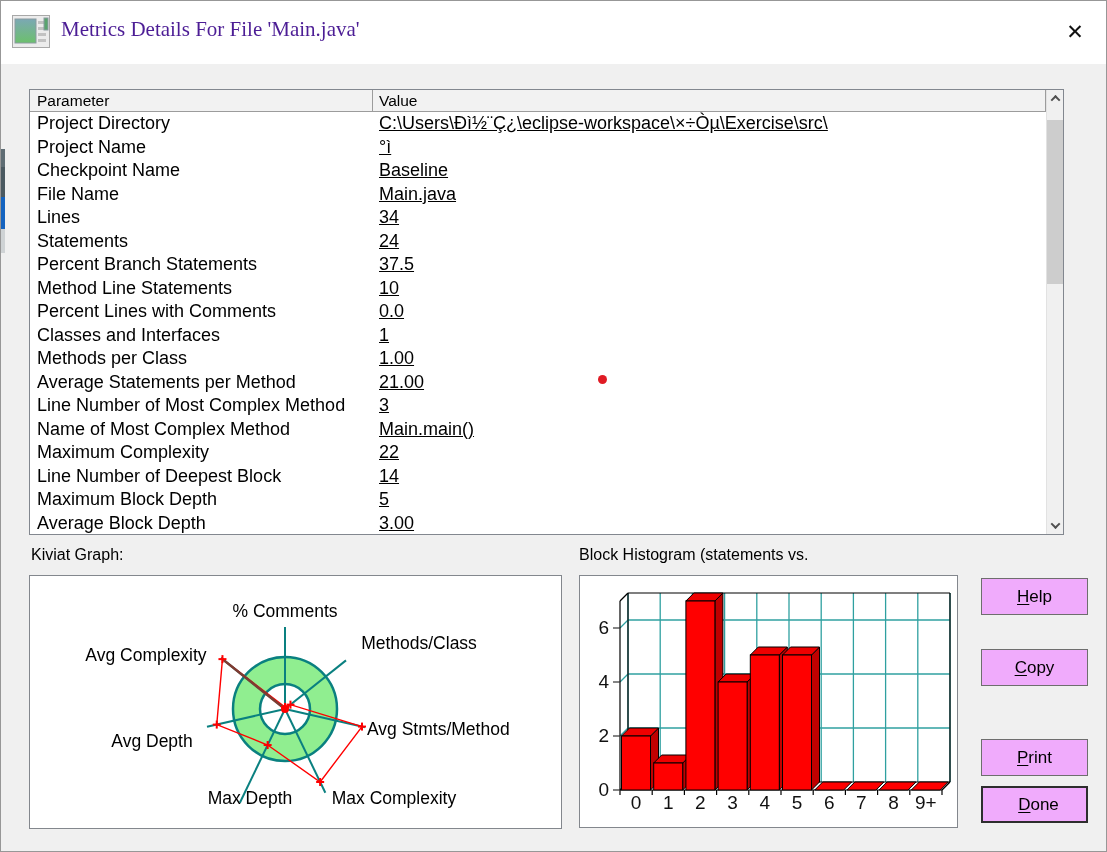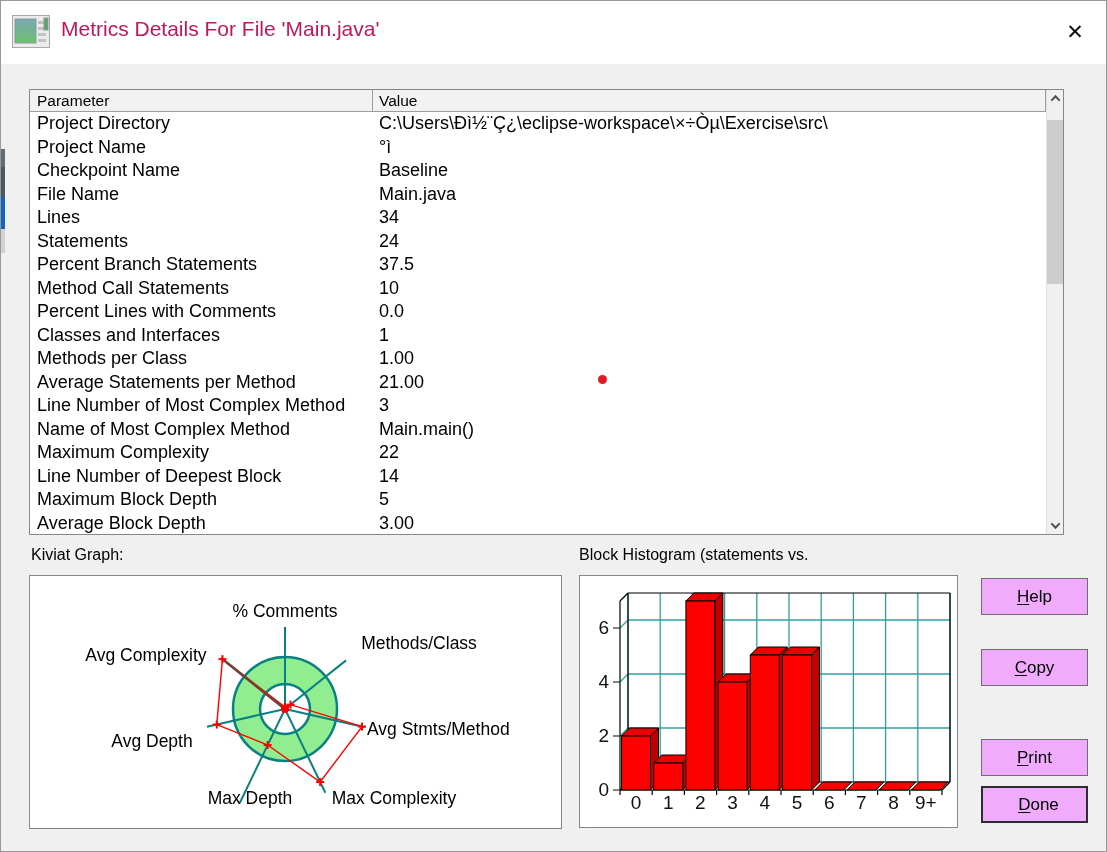--- a/index.html
+++ b/index.html
@@ -4,37 +4,37 @@
 <style>
   html,body{margin:0;padding:0;background:#d8d8d8;}
   *{box-sizing:border-box;}
   .dialog{
     position:relative;width:1107px;height:852px;
     background:#f0f0f0;border:1px solid #979797;overflow:hidden;
     font-family:"Liberation Sans", sans-serif;color:#000;
   }
   .titlebar{position:absolute;left:0;top:0;width:100%;height:63px;background:#ffffff;}
   .title-icon{position:absolute;left:11px;top:14px;width:38px;height:33px;}
-  .title-text{position:absolute;left:60px;top:16px;font-size:21px;color:#be185d;white-space:nowrap;}
+  .title-text{position:absolute;left:60px;top:16px;font-size:21px;color:#4c1d95;white-space:nowrap;font-family:Liberation Serif, serif;}
   .close-btn{position:absolute;right:0;top:0;width:62px;height:62px;background:transparent;border:0;
     font-size:21px;font-weight:400;color:#111;cursor:pointer;line-height:62px;text-align:center;padding:0;}
   
   .table-panel{position:absolute;left:28px;top:88px;width:1035px;height:446px;background:#fff;
     border:1px solid #82878f;display:flex;}
   .table-main{flex:1;overflow:hidden;display:flex;flex-direction:column;}
   .thead{display:flex;height:22px;background:#f2f2f2;border-bottom:1px solid #9c9c9c;flex:0 0 22px;
     font-size:15.5px;}
   .thead .hcell{line-height:21px;padding-left:7px;}
   .hcell.param{width:343px;border-right:1px solid #9c9c9c;}
   .hcell.value{flex:1;padding-left:6px;border-right:1px solid #9c9c9c;}
   .tbody{flex:1;overflow:hidden;}
   .trow{display:flex;height:23.5px;font-size:18px;}
   .trow .cell{line-height:23.5px;white-space:nowrap;overflow:hidden;}
   .cell.param{width:343px;padding-left:7px;}
-  .cell.value{flex:1;padding-left:6px;}
+  .cell.value{flex:1;padding-left:6px;text-decoration:underline;}
   
   .vscroll{flex:0 0 17px;background:#f0f0f0;position:relative;border-left:1px solid #e2e2e2;}
   .sb-btn{position:absolute;left:0;width:16px;height:17px;display:flex;align-items:center;justify-content:center;}
   .sb-up{top:0;} .sb-down{bottom:0;}
   .chev{width:7px;height:7px;border-left:2px solid #505050;border-top:2px solid #505050;}
   .chev.up{transform:rotate(45deg) translate(1px,1px);}
   .chev.down{transform:rotate(225deg) translate(1px,1px);}
   .sb-thumb{position:absolute;left:0;top:30px;width:16px;height:164px;background:#cdcdcd;}
   
   .red-dot{position:absolute;left:597px;top:374px;width:9px;height:9px;border-radius:50%;background:#e01b24;}
@@ -113,21 +113,21 @@
           </div>
           <div class="trow">
             <div class="cell param">Statements</div>
             <div class="cell value">24</div>
           </div>
           <div class="trow">
             <div class="cell param">Percent Branch Statements</div>
             <div class="cell value">37.5</div>
           </div>
           <div class="trow">
-            <div class="cell param">Method Call Statements</div>
+            <div class="cell param">Method Line Statements</div>
             <div class="cell value">10</div>
           </div>
           <div class="trow">
             <div class="cell param">Percent Lines with Comments</div>
             <div class="cell value">0.0</div>
           </div>
           <div class="trow">
             <div class="cell param">Classes and Interfaces</div>
             <div class="cell value">1</div>
           </div>

